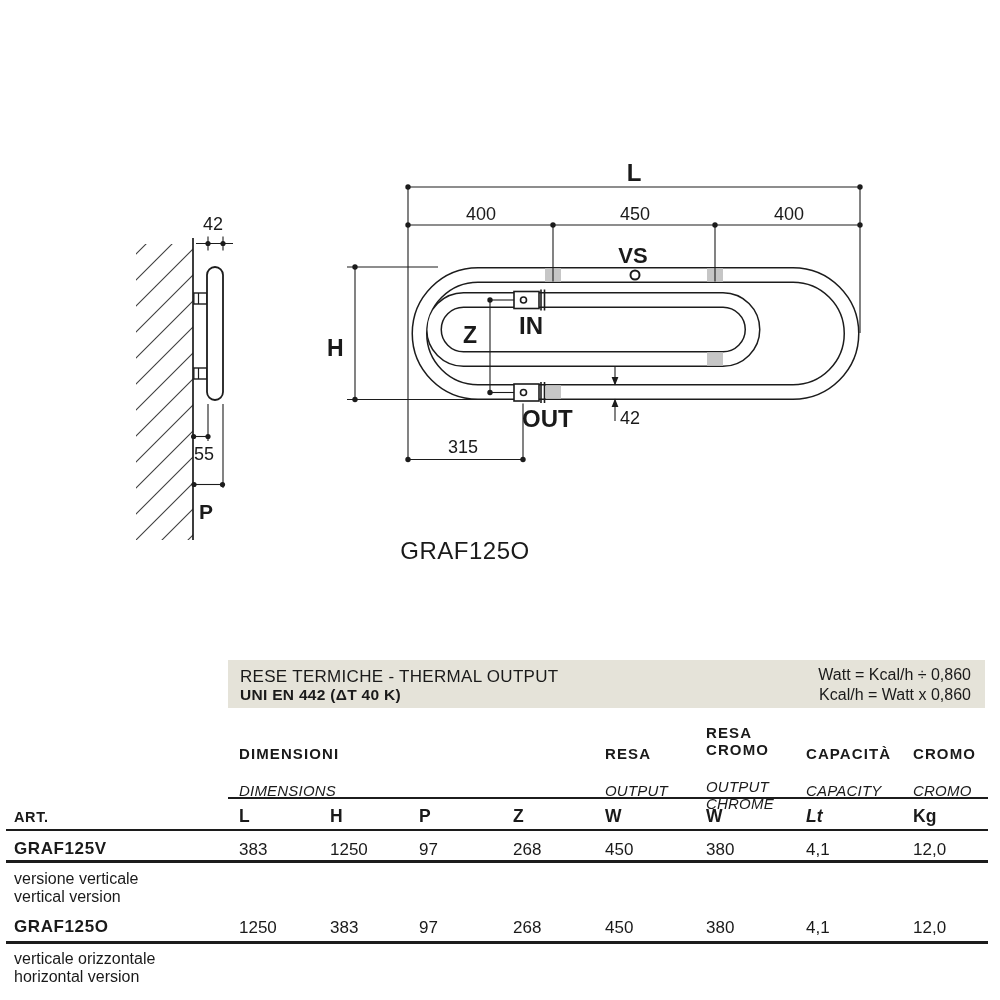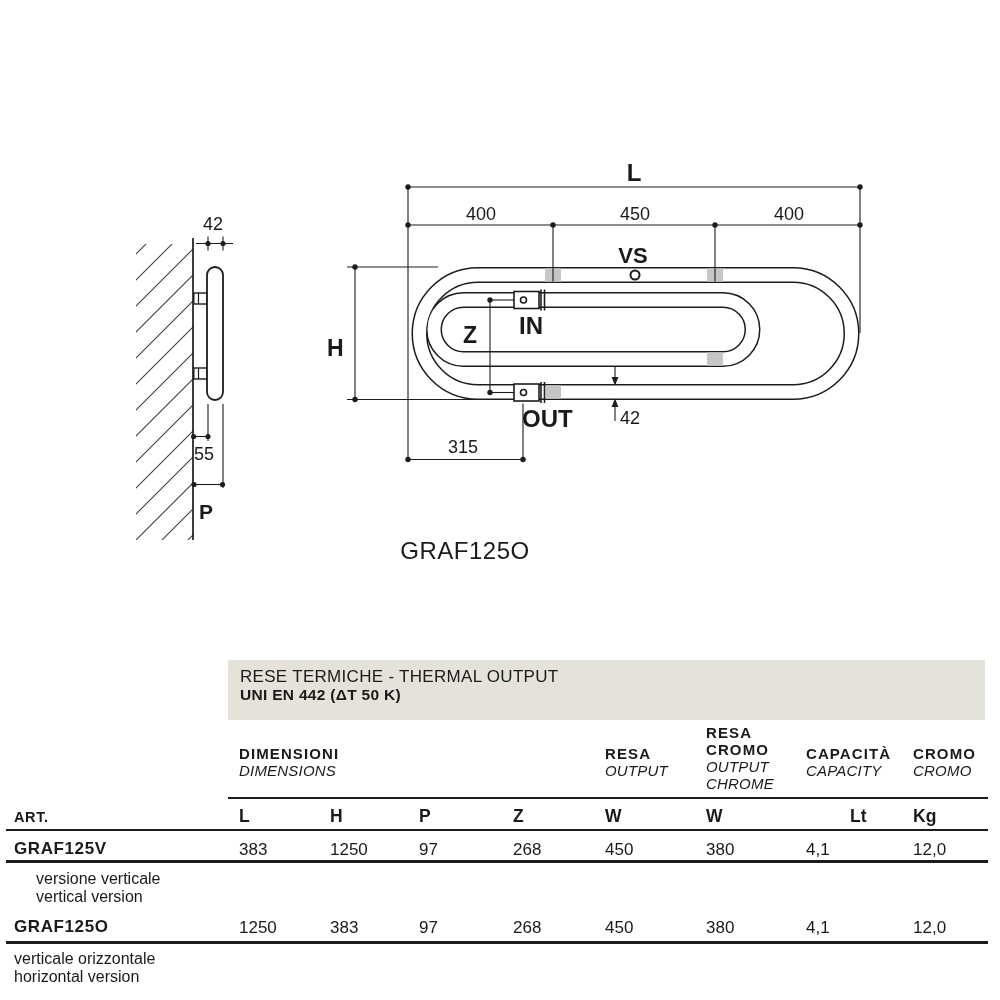--- a/index.html
+++ b/index.html
@@ -2,28 +2,28 @@
 <html><head>
 <meta charset="utf-8">
 <style>
   html,body{margin:0;padding:0;background:#ffffff;}
   .page{position:relative;width:1000px;height:1000px;background:#fff;overflow:hidden;
         font-family:"Liberation Sans",sans-serif;color:#1a1a1a;}
   svg text{font-family:"Liberation Sans",sans-serif;fill:#1a1a1a;}
   svg .bold{font-weight:bold;}
   
   .tbl{position:absolute;inset:0;}
-  .band{position:absolute;left:228px;top:660px;width:757px;height:60px;background:#e5e3d9;}
+  .band{position:absolute;left:228px;top:660px;width:757px;height:48px;background:#e5e3d9;}
   .band-title{position:absolute;left:12px;top:7px;font-size:17px;letter-spacing:.3px;white-space:nowrap;}
   .band-norm{position:absolute;left:12px;top:26px;font-size:15.5px;font-weight:bold;letter-spacing:.3px;white-space:nowrap;}
   .band-right{position:absolute;right:14px;top:5px;text-align:right;font-size:16px;line-height:19.5px;white-space:nowrap;}
   .grp{position:absolute;top:724px;}
   .grp .g-bold{font-size:15px;font-weight:bold;letter-spacing:1.1px;line-height:17px;white-space:pre-line;}
   .grp.pad .g-bold{margin-top:21px;}
-  .grp .g-italic{font-style:italic;font-size:15px;letter-spacing:.2px;line-height:17px;white-space:pre-line;}
+  .grp .g-italic{font-style:italic;font-size:15px;letter-spacing:.2px;line-height:17px;white-space:pre-line;margin-top:20px;}
   .rule{position:absolute;background:#1c1c1c;}
   .art{position:absolute;left:14px;top:809px;font-size:14.5px;font-weight:bold;letter-spacing:.6px;}
   .unit{position:absolute;top:806px;font-size:17.5px;font-weight:bold;}
   .rowname{position:absolute;font-size:17px;font-weight:bold;letter-spacing:.6px;}
   .cellv{position:absolute;font-size:17px;}
   .note{position:absolute;left:14px;font-size:16px;line-height:17.5px;}
 </style>
 </head>
 <body>
 
@@ -170,21 +170,25 @@
       <text x="463" y="453" text-anchor="middle" font-size="18">315</text>
     </g>
 
     <text x="465" y="559" text-anchor="middle" font-size="24" letter-spacing="0.5">GRAF125O</text>
   </svg>
 
   <div class="tbl">
 
     <div class="band">
       <div class="band-title">RESE TERMICHE - THERMAL OUTPUT</div>
-      <div class="band-norm">UNI EN 442 (ΔT 50 K)</div>
+      <div class="band-norm">UNI EN 442 (ΔT 40 K)</div>
+      <div class="band-right">
+        <div>Watt = Kcal/h ÷ 0,860</div>
+        <div>Kcal/h = Watt x 0,860</div>
+      </div>
     </div>
 
     <div class="grp pad" style="left:239px;">
       <div class="g-bold">DIMENSIONI</div>
       <div class="g-italic">DIMENSIONS</div>
     </div>
     <div class="grp pad" style="left:605px;">
       <div class="g-bold">RESA</div>
       <div class="g-italic">OUTPUT</div>
     </div>
@@ -205,38 +209,38 @@
 
     <div class="rule" style="left:228px;top:797px;width:760px;height:1.5px;"></div>
 
     <div class="art">ART.</div>
     <span class="unit" style="left:239px;">L</span>
     <span class="unit" style="left:330px;">H</span>
     <span class="unit" style="left:419px;">P</span>
     <span class="unit" style="left:513px;">Z</span>
     <span class="unit" style="left:605px;">W</span>
     <span class="unit" style="left:706px;">W</span>
-    <span class="unit" style="left:850px;">Lt</span>
+    <span class="unit" style="left:806px;font-style:italic;">Lt</span>
     <span class="unit" style="left:913px;">Kg</span>
 
     <div class="rule" style="left:6px;top:829px;width:982px;height:2px;"></div>
 
     <div class="rowname" style="left:14px;top:839px;">GRAF125V</div>
     <span class="cellv" style="left:239px;top:840px;">383</span>
     <span class="cellv" style="left:330px;top:840px;">1250</span>
     <span class="cellv" style="left:419px;top:840px;">97</span>
     <span class="cellv" style="left:513px;top:840px;">268</span>
     <span class="cellv" style="left:605px;top:840px;">450</span>
     <span class="cellv" style="left:706px;top:840px;">380</span>
     <span class="cellv" style="left:806px;top:840px;">4,1</span>
     <span class="cellv" style="left:913px;top:840px;">12,0</span>
 
     <div class="rule" style="left:6px;top:860px;width:982px;height:2.8px;"></div>
 
-    <div class="note" style="top:870px;margin-left:22px;">
+    <div class="note" style="top:870px;">
       <div>versione verticale</div>
       <div>vertical version</div>
     </div>
 
     <div class="rowname" style="left:14px;top:917px;">GRAF125O</div>
     <span class="cellv" style="left:239px;top:918px;">1250</span>
     <span class="cellv" style="left:330px;top:918px;">383</span>
     <span class="cellv" style="left:419px;top:918px;">97</span>
     <span class="cellv" style="left:513px;top:918px;">268</span>
     <span class="cellv" style="left:605px;top:918px;">450</span>

